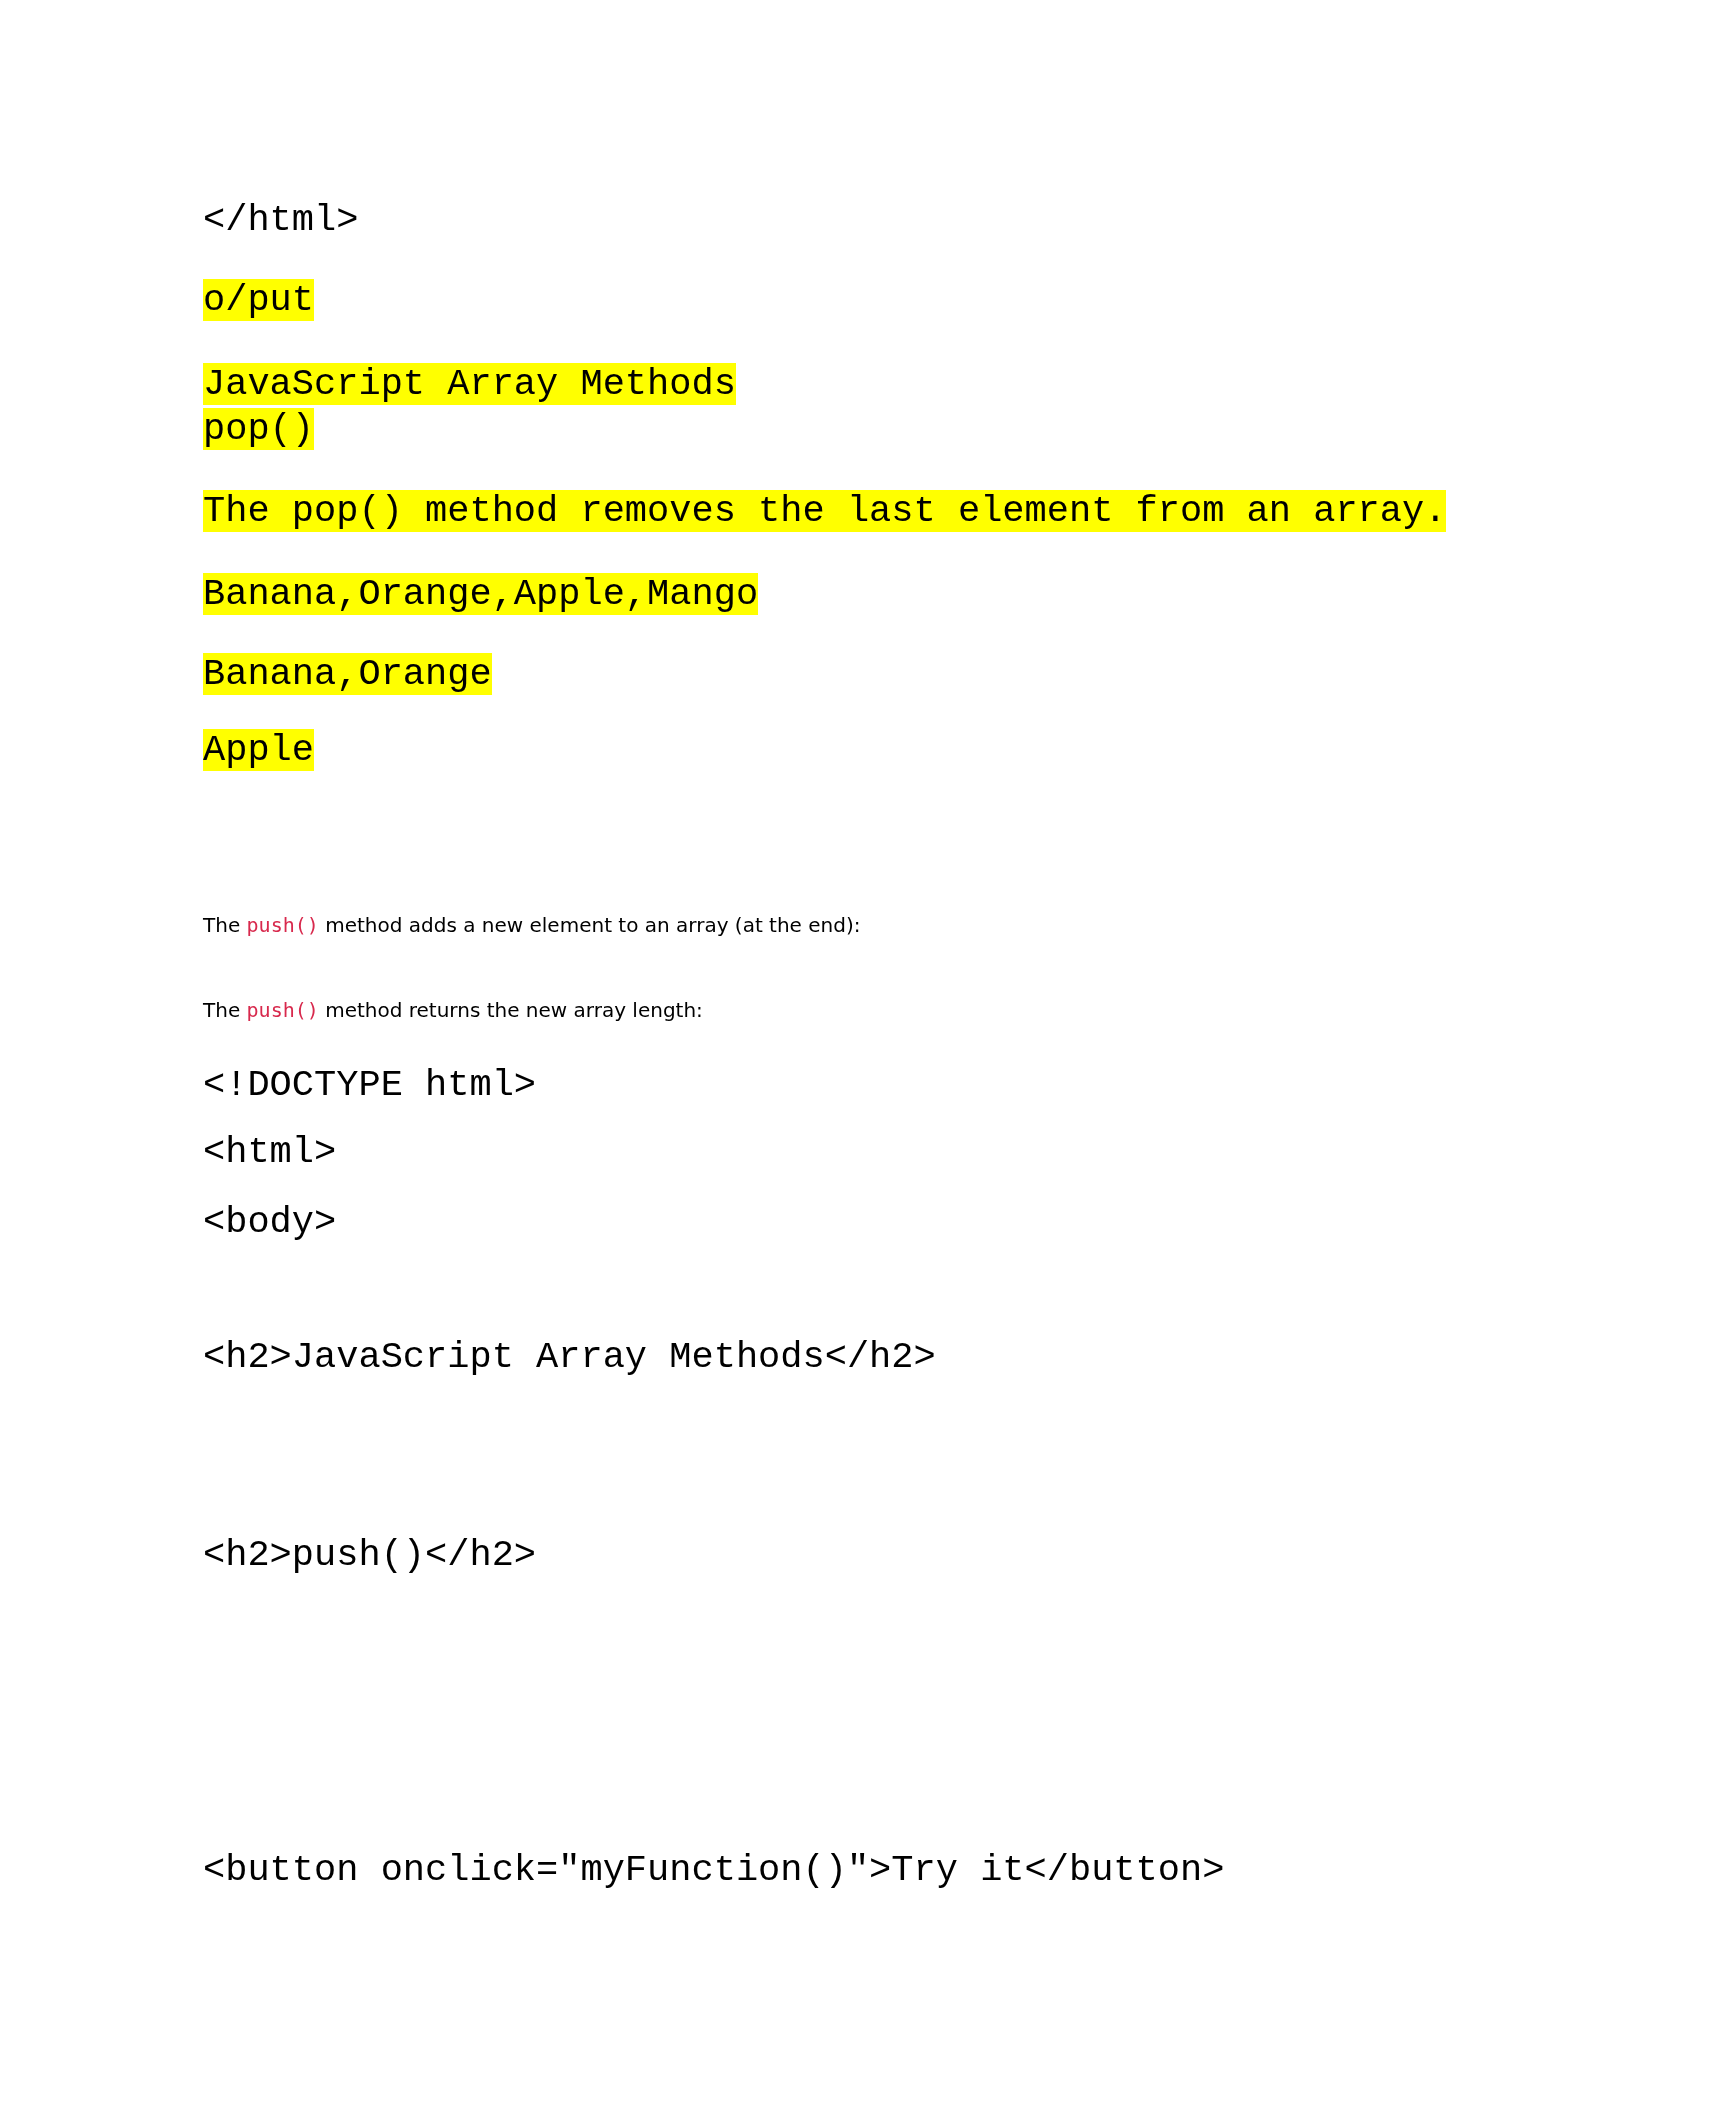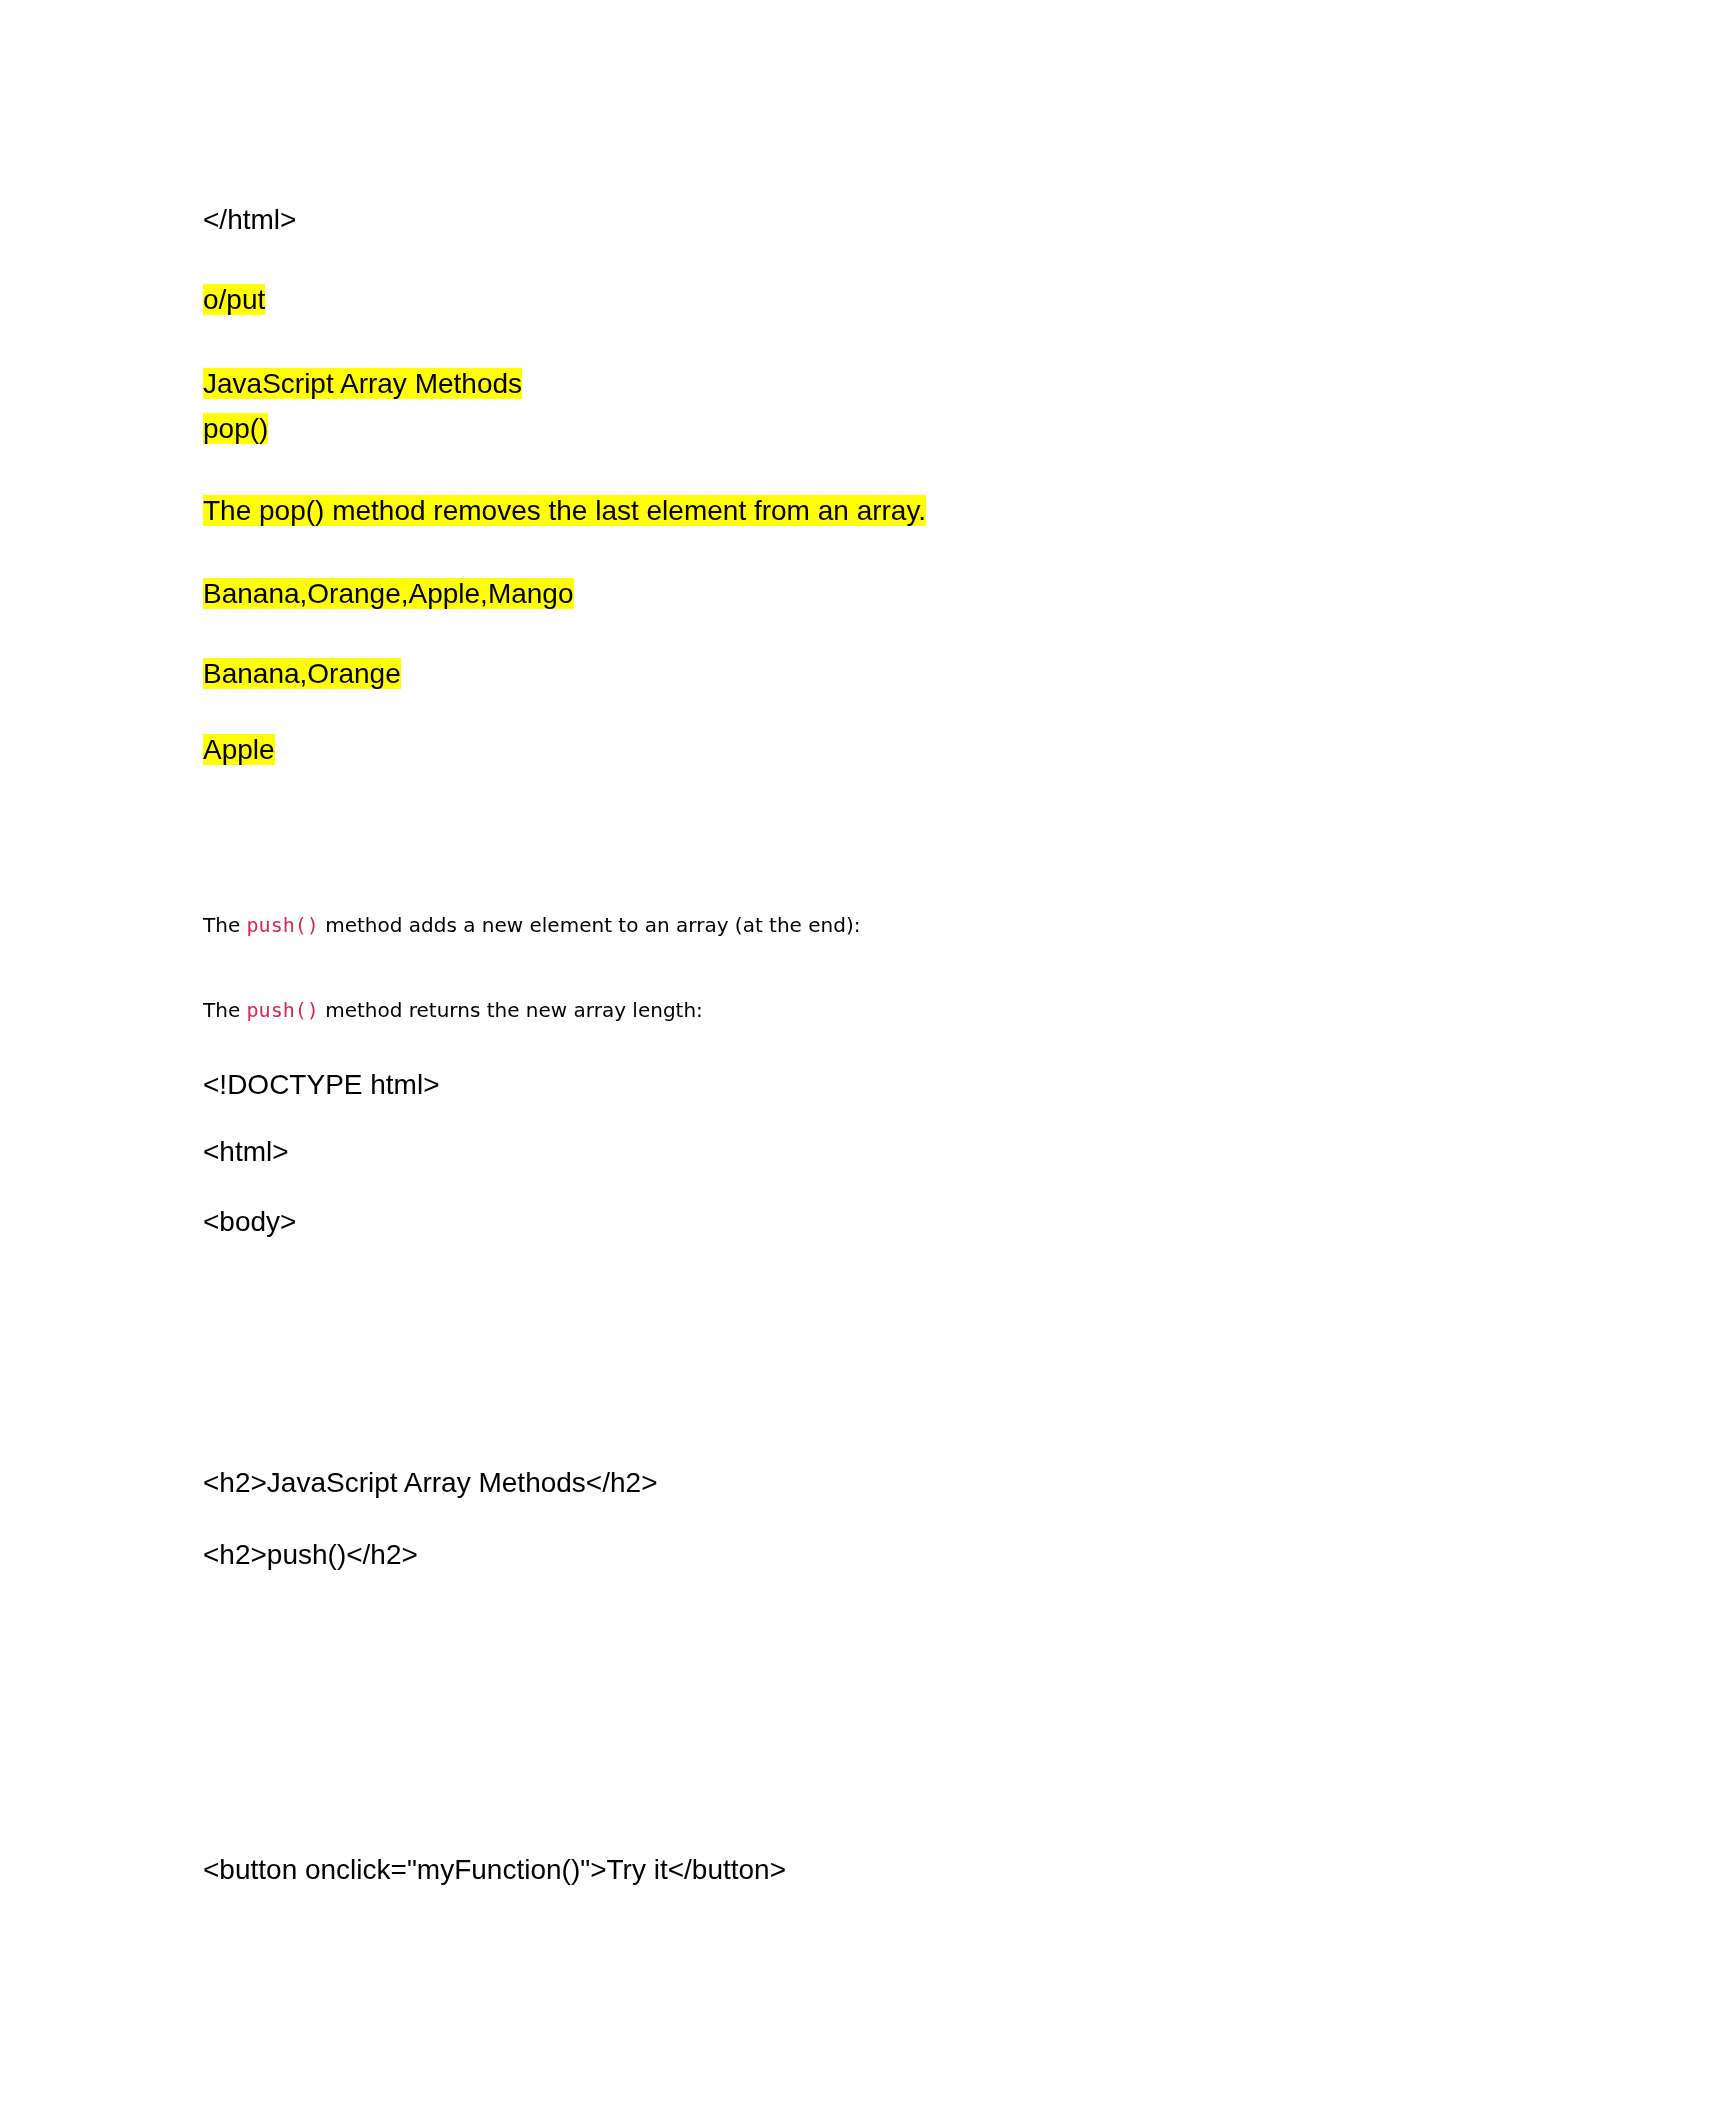--- a/index.html
+++ b/index.html
@@ -16,22 +16,22 @@
     background:var(--page-bg);
     overflow:hidden;
   }
   .line{
     position:absolute;
     left:203px;
     white-space:pre;
     color:var(--text-color);
   }
   .serif{
-    font-family:Liberation Sans, sans-serif;
-    font-size:28px;
+    font-family:Liberation Mono, monospace;
+    font-size:37px;
     line-height:44px;
   }
   .sans{
     font-family:"DejaVu Sans", sans-serif;
     font-size:20px;
     line-height:42px;
   }
   .code-red{
     font-family:"DejaVu Sans Mono", monospace;
     color:var(--code-red);
@@ -46,21 +46,21 @@
   .l4 {top:407px;}
   .l5 {top:489px;}
   .l6 {top:572px;}
   .l7 {top:652px;}
   .l8 {top:728px;}
   .l9 {top:904px;}
   .l10{top:989px;}
   .l11{top:1063px;}
   .l12{top:1130px;}
   .l13{top:1200px;}
-  .l14{top:1461px;}
+  .l14{top:1335px;}
   .l15{top:1533px;text-align:right;}
   .l16{top:1692px;}
   .l17{top:1848px;}
 </style>
 </head>
 <body>
 
 <div class="page">
 
   <div class="line serif l1"><span>&lt;/html&gt;</span></div>

